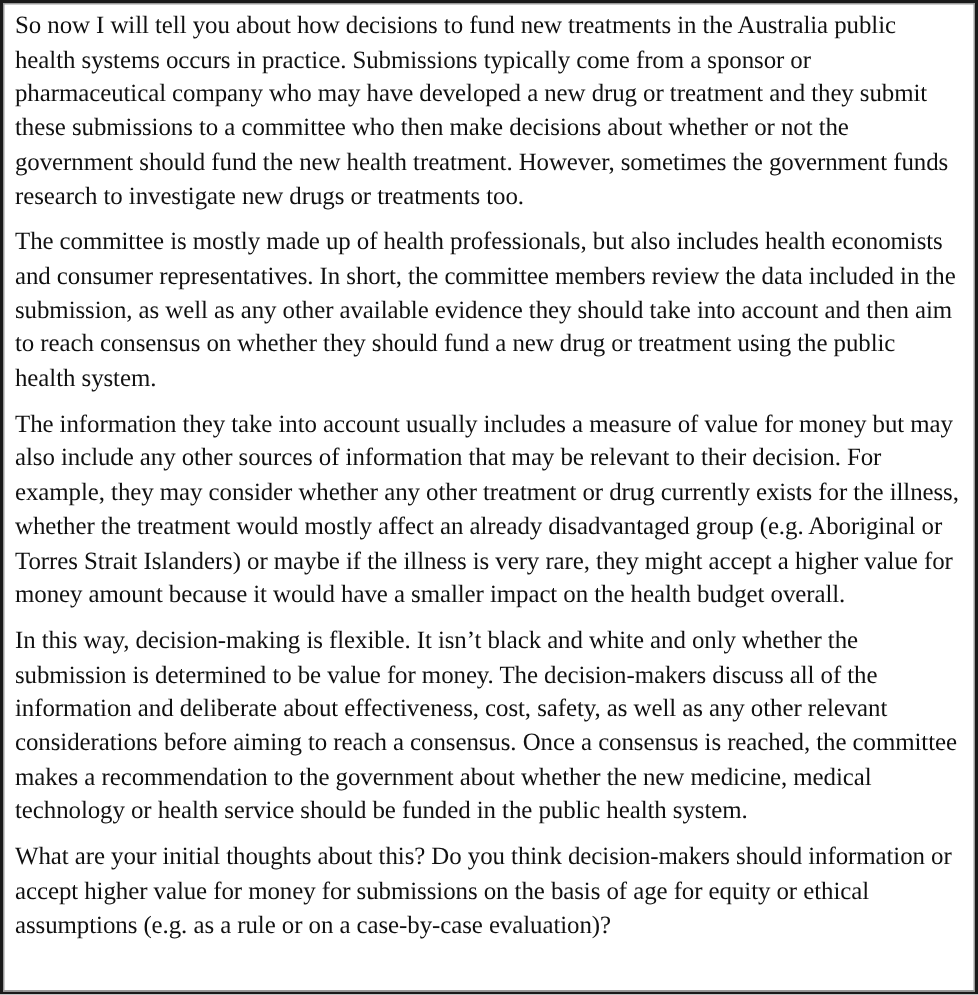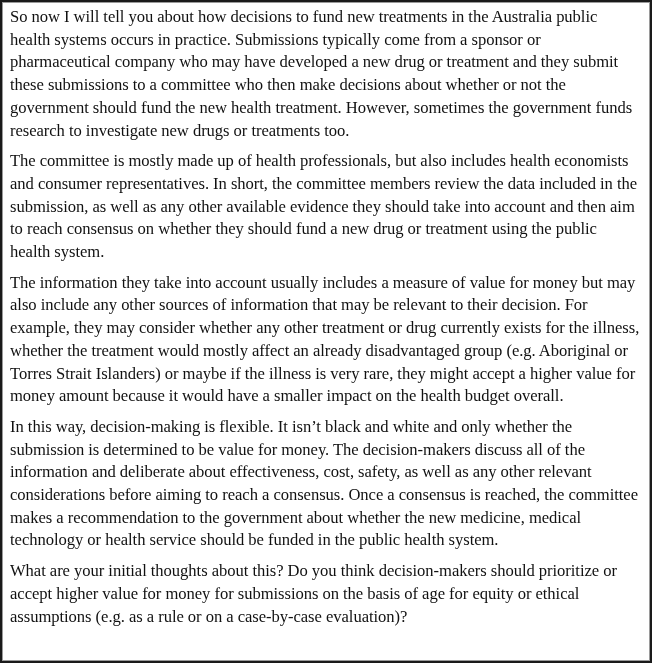--- a/index.html
+++ b/index.html
@@ -34,14 +34,14 @@
   .para:last-child { margin-bottom: 0; }
 </style>
 </head>
 <body>
 
 <div class="doc-frame">
   <p class="para">So now I will tell you about how decisions to fund new treatments in the Australia public health systems occurs in practice.  Submissions typically come from a sponsor or pharmaceutical company who may have developed a new drug or treatment and they submit these submissions to a committee who then make decisions about whether or not the government should fund the new health treatment. However, sometimes the government funds research to investigate new drugs or treatments too.</p>
   <p class="para">The committee is mostly made up of health professionals, but also includes health economists and consumer representatives. In short, the committee members review the data included in the submission, as well as any other available evidence they should take into account and then aim to reach consensus on whether they should fund a new drug or treatment using the public health system.</p>
   <p class="para">The information they take into account usually includes a measure of value for money but may also include any other sources of information that may be relevant to their decision. For example, they may consider whether any other treatment or drug currently exists for the illness, whether the treatment would mostly affect an already disadvantaged group (e.g. Aboriginal or Torres Strait Islanders) or maybe if the illness is very rare, they might accept a higher value for money amount because it would have a smaller impact on the health budget overall.</p>
   <p class="para">In this way, decision-making is flexible. It isn’t black and white and only whether the submission is determined to be value for money. The decision-makers discuss all of the information and deliberate about effectiveness, cost, safety, as well as any other relevant considerations before aiming to reach a consensus. Once a consensus is reached, the committee makes a recommendation to the government about whether the new medicine, medical technology or health service should be funded in the public health system.</p>
-  <p class="para">What are your initial thoughts about this? Do you think decision-makers should prioritize or accept higher value for money for submissions on the basis of age for equity or ethical assumptions (e.g. as a rule or on a case-by-case evaluation)?</p>
+  <p class="para">What are your initial thoughts about this? Do you think decision-makers should information or accept higher value for money for submissions on the basis of age for equity or ethical assumptions (e.g. as a rule or on a case-by-case evaluation)?</p>
 </div>
 
 </body></html>

